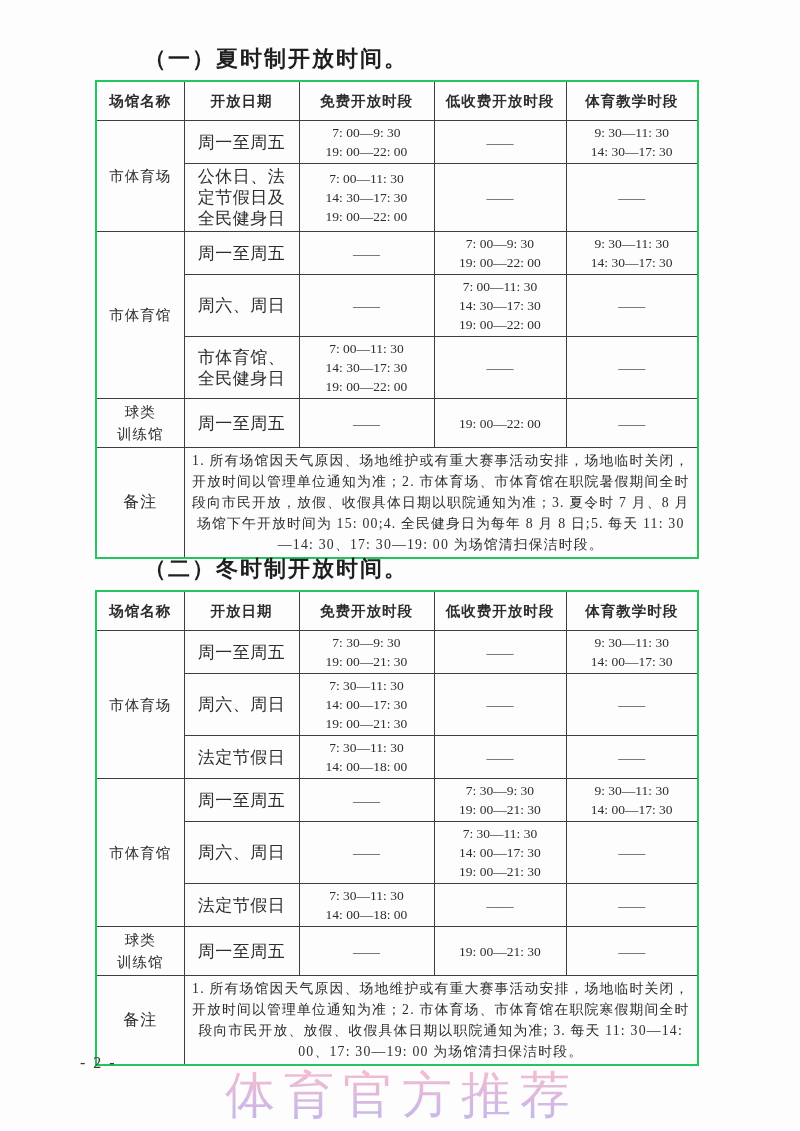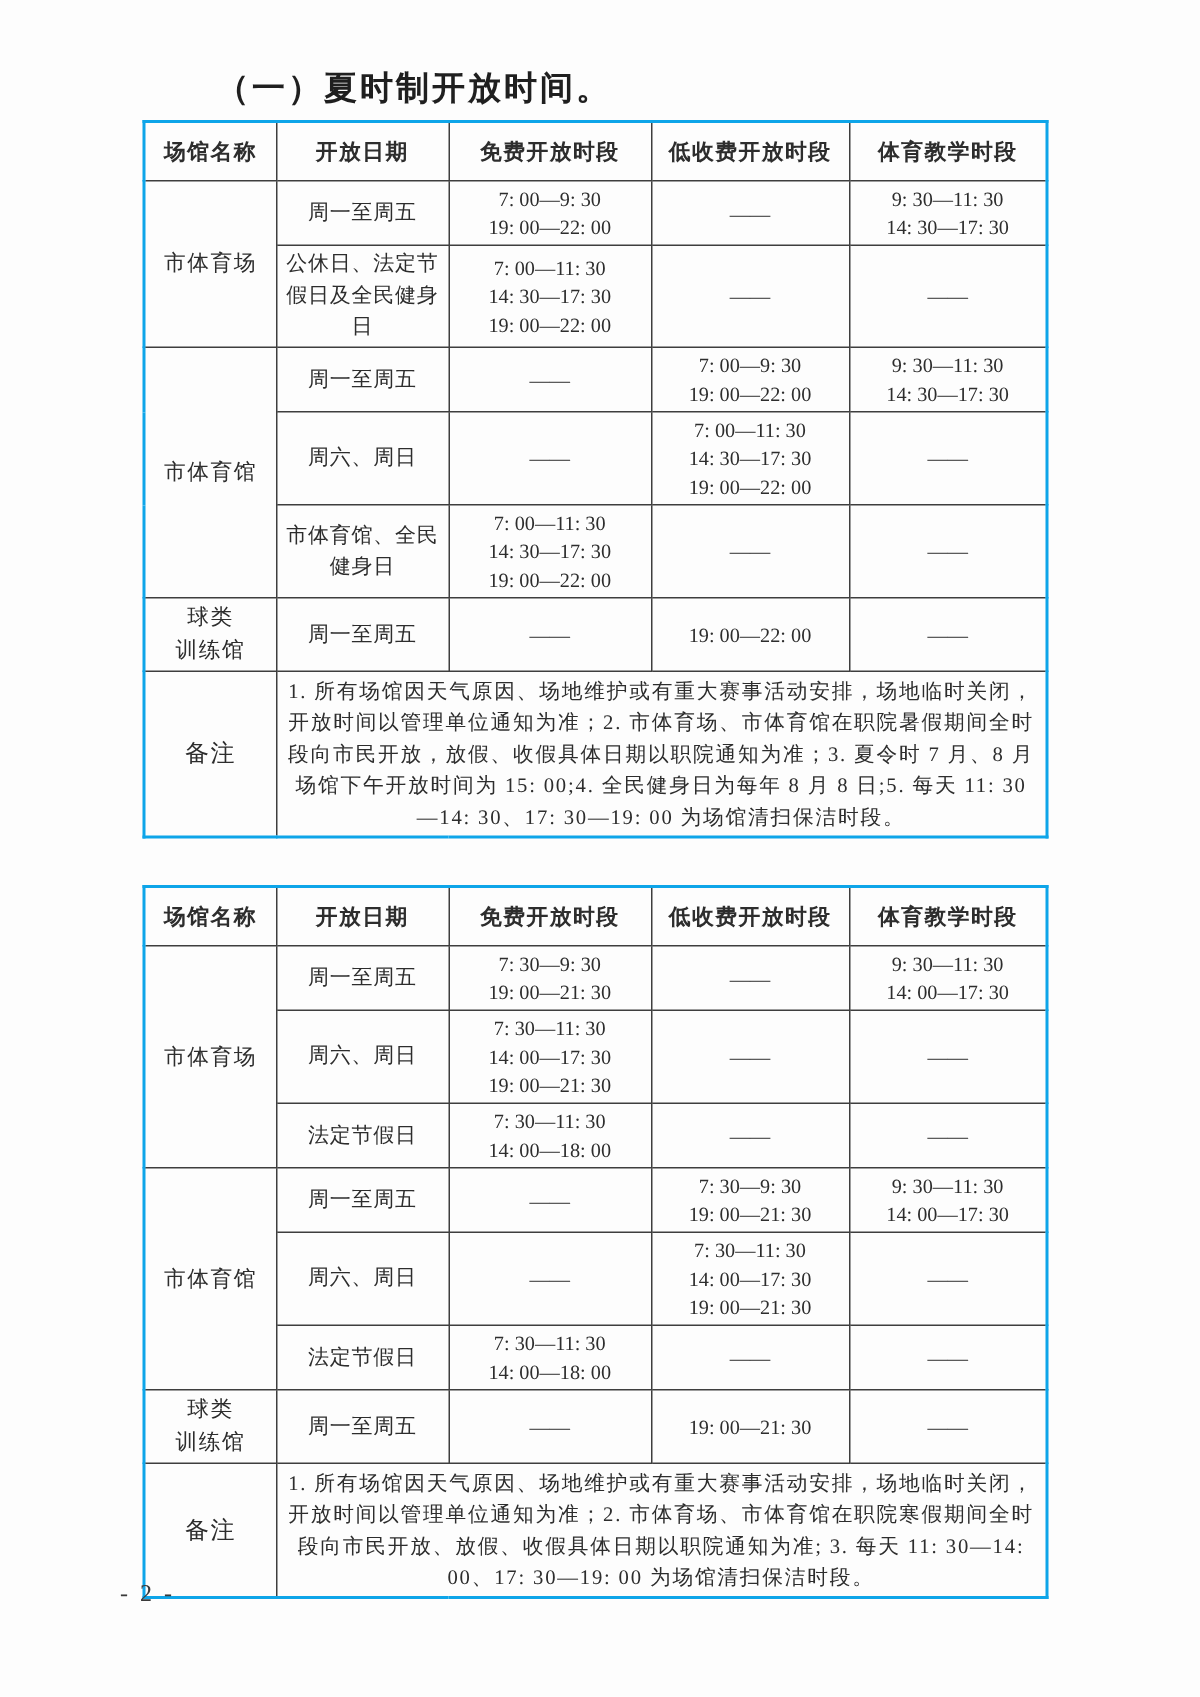--- a/index.html
+++ b/index.html
@@ -12,33 +12,33 @@
   .section-title {
     position:absolute; left:144px;
     font-size:22px; font-weight:bold; color:#1f1f1f; letter-spacing:2px;
   }
   #summer-title { top:44px; }
   #winter-title { top:554px; }
   .table-host { position:absolute; left:95px; }
   #summer-table-host { top:80px; }
   #winter-table-host { top:590px; }
 
-  table.sched { border-collapse:collapse; table-layout:fixed; width:602px; border:2px solid #0ea5e9; }
+  table.sched { border-collapse:collapse; table-layout:fixed; width:602px; border:2px solid #22c55e; }
   .sched th, .sched td {
     border:1px solid #3e3e3e; text-align:center; vertical-align:middle;
     padding:2px 5px; color:#2d2d2d;
   }
   .sched th { font-size:14.5px; font-weight:bold; height:34px; letter-spacing:1px; }
   col.col-venue { width:88px; }
   col.col-date  { width:115px; }
   col.col-free  { width:135px; }
   col.col-low   { width:132px; }
   col.col-teach { width:132px; }
   .venue-cell { font-size:14.5px; white-space:pre-line; line-height:22px; letter-spacing:1px;margin-top:32px; }
-  .date-cell  { font-size:14px; line-height:21px; letter-spacing:0.5px; }
+  .date-cell  { font-size:17px; line-height:21px; letter-spacing:0.5px; }
   .time-cell  { font-size:13.5px; }
   .time-cell div { line-height:19px; }
   .remark-label-cell { font-size:16px; letter-spacing:1px; }
   .remark-text-cell {
     text-align:justify; font-size:13.8px; line-height:21px;
     padding:5px 10px 5px 12px; letter-spacing:1.2px;
   }
   .page-number {
     position:absolute; left:80px; top:1054px;
     font-size:16px; letter-spacing:2px; color:#3a3a3a;
@@ -162,20 +162,21 @@
             </td>
           </tr>
           <tr>
             <td class="remark-label-cell">备注</td>
             <td class="remark-text-cell" colspan="4">1. 所有场馆因天气原因、场地维护或有重大赛事活动安排，场地临时关闭，开放时间以管理单位通知为准；2. 市体育场、市体育馆在职院暑假期间全时段向市民开放，放假、收假具体日期以职院通知为准；3. 夏令时 7 月、8 月场馆下午开放时间为 15: 00;4. 全民健身日为每年 8 月 8 日;5. 每天 11: 30—14: 30、17: 30—19: 00 为场馆清扫保洁时段。</td>
           </tr>
         </tbody>
       </table>
     </div>
 
+  <div id="winter-title" class="section-title">（二）冬时制开放时间。</div>
   <div id="winter-table-host" class="table-host">
       <table class="sched">
         <colgroup>
           <col class="col-venue">
           <col class="col-date">
           <col class="col-free">
           <col class="col-low">
           <col class="col-teach">
         </colgroup>
         <thead>
@@ -288,13 +289,14 @@
           </tr>
           <tr>
             <td class="remark-label-cell">备注</td>
             <td class="remark-text-cell" colspan="4">1. 所有场馆因天气原因、场地维护或有重大赛事活动安排，场地临时关闭，开放时间以管理单位通知为准；2. 市体育场、市体育馆在职院寒假期间全时段向市民开放、放假、收假具体日期以职院通知为准; 3. 每天 11: 30—14: 00、17: 30—19: 00 为场馆清扫保洁时段。</td>
           </tr>
         </tbody>
       </table>
     </div>
 
   <div class="page-number">- 2 -</div>
+  <div class="watermark">体育官方推荐</div>
 </div>
 
 </body></html>

